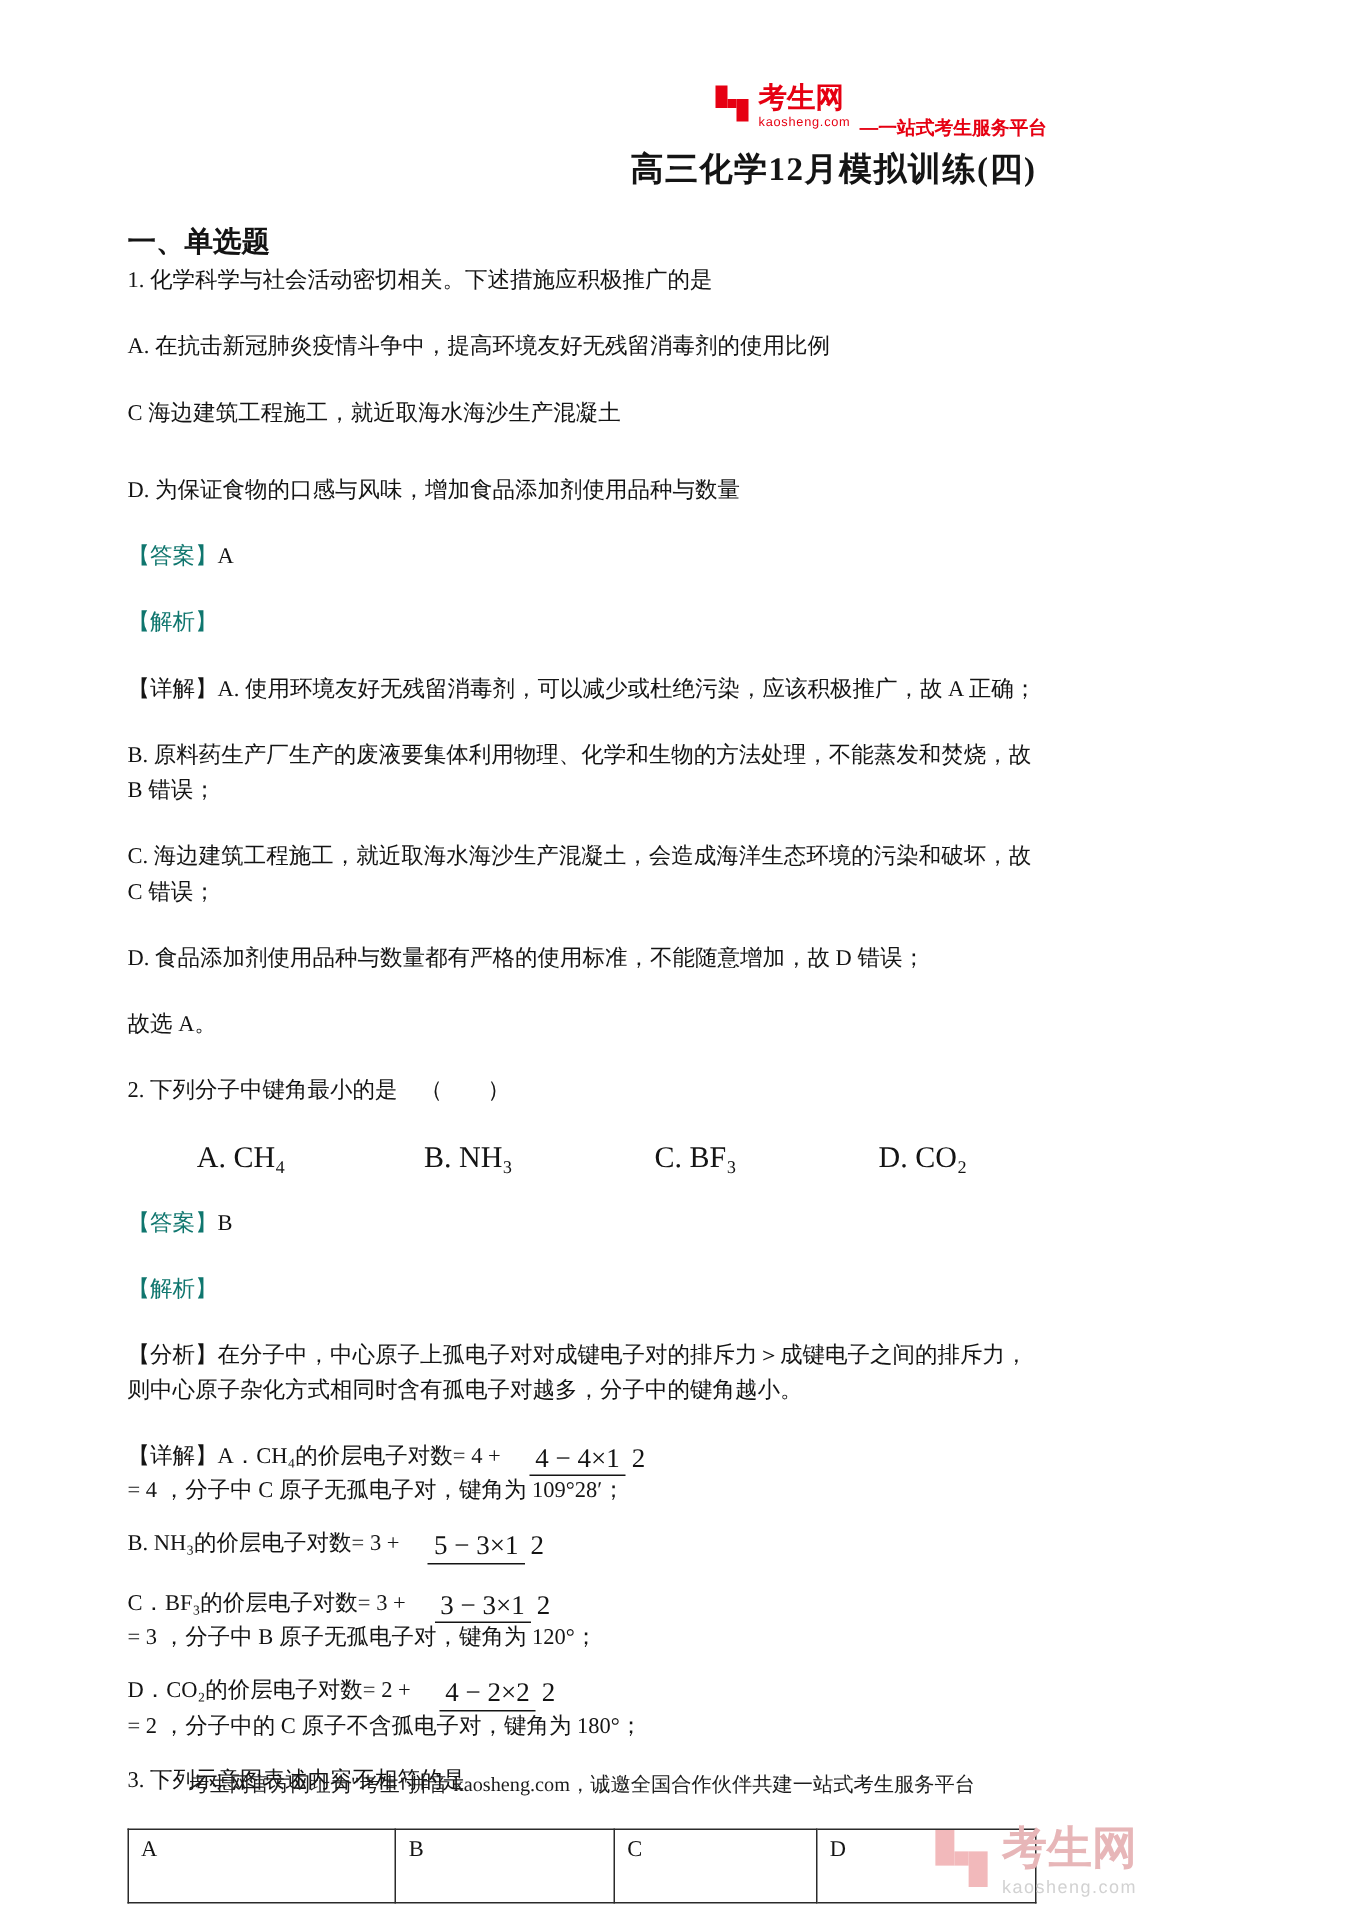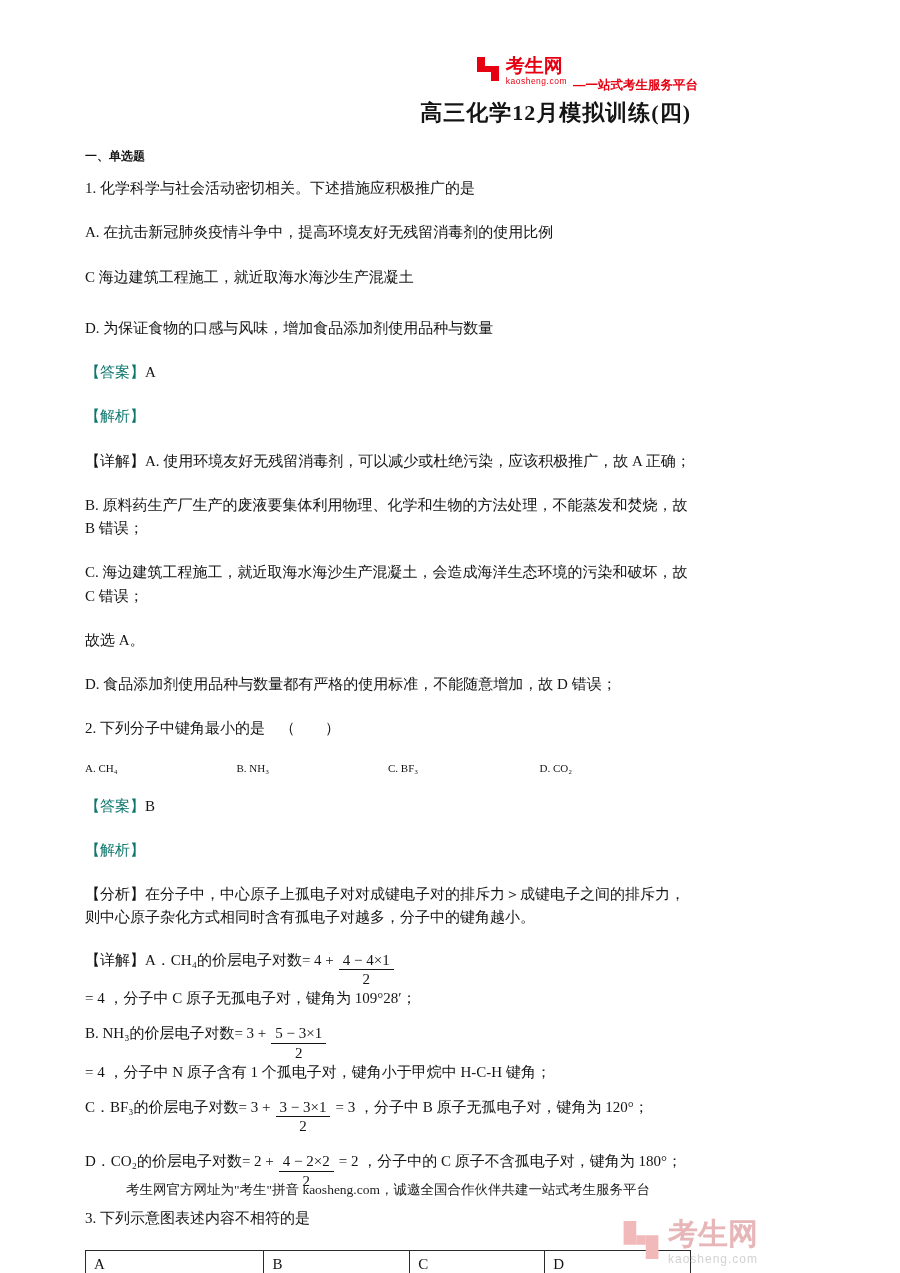--- a/index.html
+++ b/index.html
@@ -8,34 +8,34 @@
           padding:46px 85px 0 85px; background:#fff; overflow:hidden; }
 
   
   .header-logo { position:absolute; top:56px; right:78px; display:flex; align-items:flex-start; gap:6px; }
   .logo-textcol { display:flex; flex-direction:column; line-height:1; }
   .logo-brand { color:#e60012; font-weight:bold; font-size:19px; font-family:"Liberation Sans",sans-serif; }
   .logo-domain { color:#e60012; font-size:8.5px; letter-spacing:.5px; margin-top:2px; font-family:"Liberation Sans",sans-serif; }
   .logo-tagline { color:#e60012; font-size:12.5px; font-weight:bold; margin-top:21px; font-family:"Liberation Sans",sans-serif; }
 
   .doc-title { text-align:right; font-size:22px; font-weight:bold; margin:52px 0 20px 0; letter-spacing:1px; }
-  .section-heading { font-size:12px; font-weight:bold; margin:0 0 12px 0; }
+  .section-heading { font-size:19px; font-weight:bold; margin:0 0 2px 0; }
 
   .para { font-size:15px; line-height:1.55; margin:0 0 21px 0; }
   .para.tight { margin-bottom:20px; }
   .opt-gap { margin-top:28px; }
   .blue { color:#0f766e; }
 
-  .q2-options { display:flex; font-size:11px; margin:0 0 21px 0; }
+  .q2-options { display:flex; font-size:20px; margin:0 0 21px 0;text-align:center; }
   .q2-options span { flex:0 0 25%; }
 
   
   .fline { font-size:15px; margin:2px 0 16px 0; display:flex; align-items:flex-start; flex-wrap:wrap; }
-  .frac { display:inline-flex; flex-direction:column; text-align:center; vertical-align:middle;
-          margin:0 5px; font-size:15px; line-height:1.25; }
+  .frac { display:inline-flex; flex-direction:row; text-align:center; vertical-align:middle;
+          margin:0 19px; font-size:18px; line-height:1.25; }
   .frac .fnum { border-bottom:1px solid #141414; padding:0 4px; display:block; }
   .frac .fden { padding:0 4px; display:block; }
 
   
   .q3-table { border-collapse:collapse; width:100%; margin-top:4px; table-layout:fixed; }
   .q3-table td { border:1px solid #2b2b2b; height:38px; vertical-align:top; padding:5px 8px; font-size:15px; }
   .q3-table td.c1 { width:30%; } .q3-table td.c2 { width:24%; }
   .q3-table td.c3 { width:22%; } .q3-table td.c4 { width:24%; }
 
   
@@ -76,22 +76,22 @@
   <p class="para">A. 在抗击新冠肺炎疫情斗争中，提高环境友好无残留消毒剂的使用比例</p>
   <p class="para">C  海边建筑工程施工，就近取海水海沙生产混凝土</p>
   <p class="para opt-gap">D. 为保证食物的口感与风味，增加食品添加剂使用品种与数量</p>
 
   <p class="para"><span class="blue">【答案】</span><span>A</span></p>
   <p class="para"><span class="blue">【解析】</span></p>
 
   <p class="para">【详解】A. 使用环境友好无残留消毒剂，可以减少或杜绝污染，应该积极推广，故 A 正确；</p>
   <p class="para">B. 原料药生产厂生产的废液要集体利用物理、化学和生物的方法处理，不能蒸发和焚烧，故 B 错误；</p>
   <p class="para">C. 海边建筑工程施工，就近取海水海沙生产混凝土，会造成海洋生态环境的污染和破坏，故 C 错误；</p>
+  <p class="para">D. 食品添加剂使用品种与数量都有严格的使用标准，不能随意增加，故 D 错误；</p>
   <p class="para">故选 A。</p>
-  <p class="para">D. 食品添加剂使用品种与数量都有严格的使用标准，不能随意增加，故 D 错误；</p>
 
   <p class="para">2. 下列分子中键角最小的是　（　　）</p>
   <div class="q2-options">
     <span>A. CH₄</span>
     <span>B. NH₃</span>
     <span>C. BF₃</span>
     <span>D. CO₂</span>
   </div>
 
   <p class="para"><span class="blue">【答案】</span><span>B</span></p>
@@ -107,21 +107,20 @@
       </span>
     <span>= 4 ，分子中 C 原子无孤电子对，键角为 109°28′；</span>
   </div>
 
   <div class="fline">
     <span>B. NH₃的价层电子对数= 3 +</span>
     <span class="frac">
         <span class="fnum">5 − 3×1</span>
         <span class="fden">2</span>
       </span>
-    <span>= 4 ，分子中 N 原子含有 1 个孤电子对，键角小于甲烷中 H-C-H 键角；</span>
   </div>
 
   <div class="fline">
     <span>C．BF₃的价层电子对数= 3 +</span>
     <span class="frac">
         <span class="fnum">3 − 3×1</span>
         <span class="fden">2</span>
       </span>
     <span>= 3 ，分子中 B 原子无孤电子对，键角为 120°；</span>
   </div>

